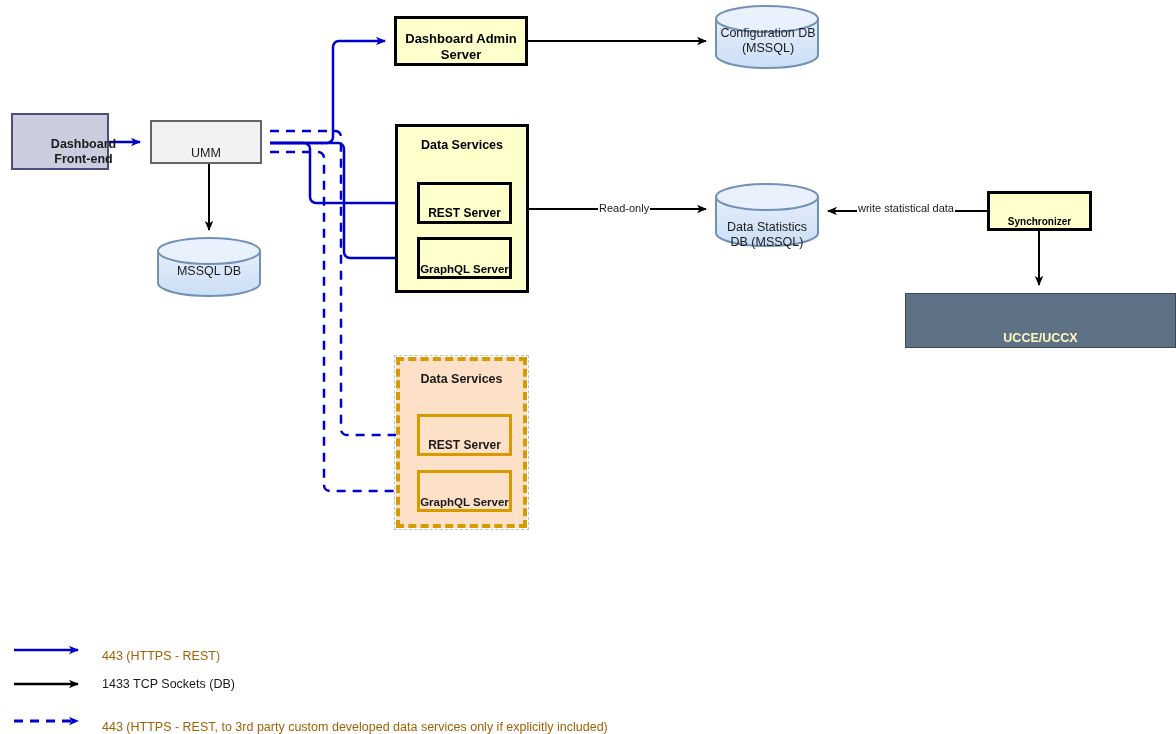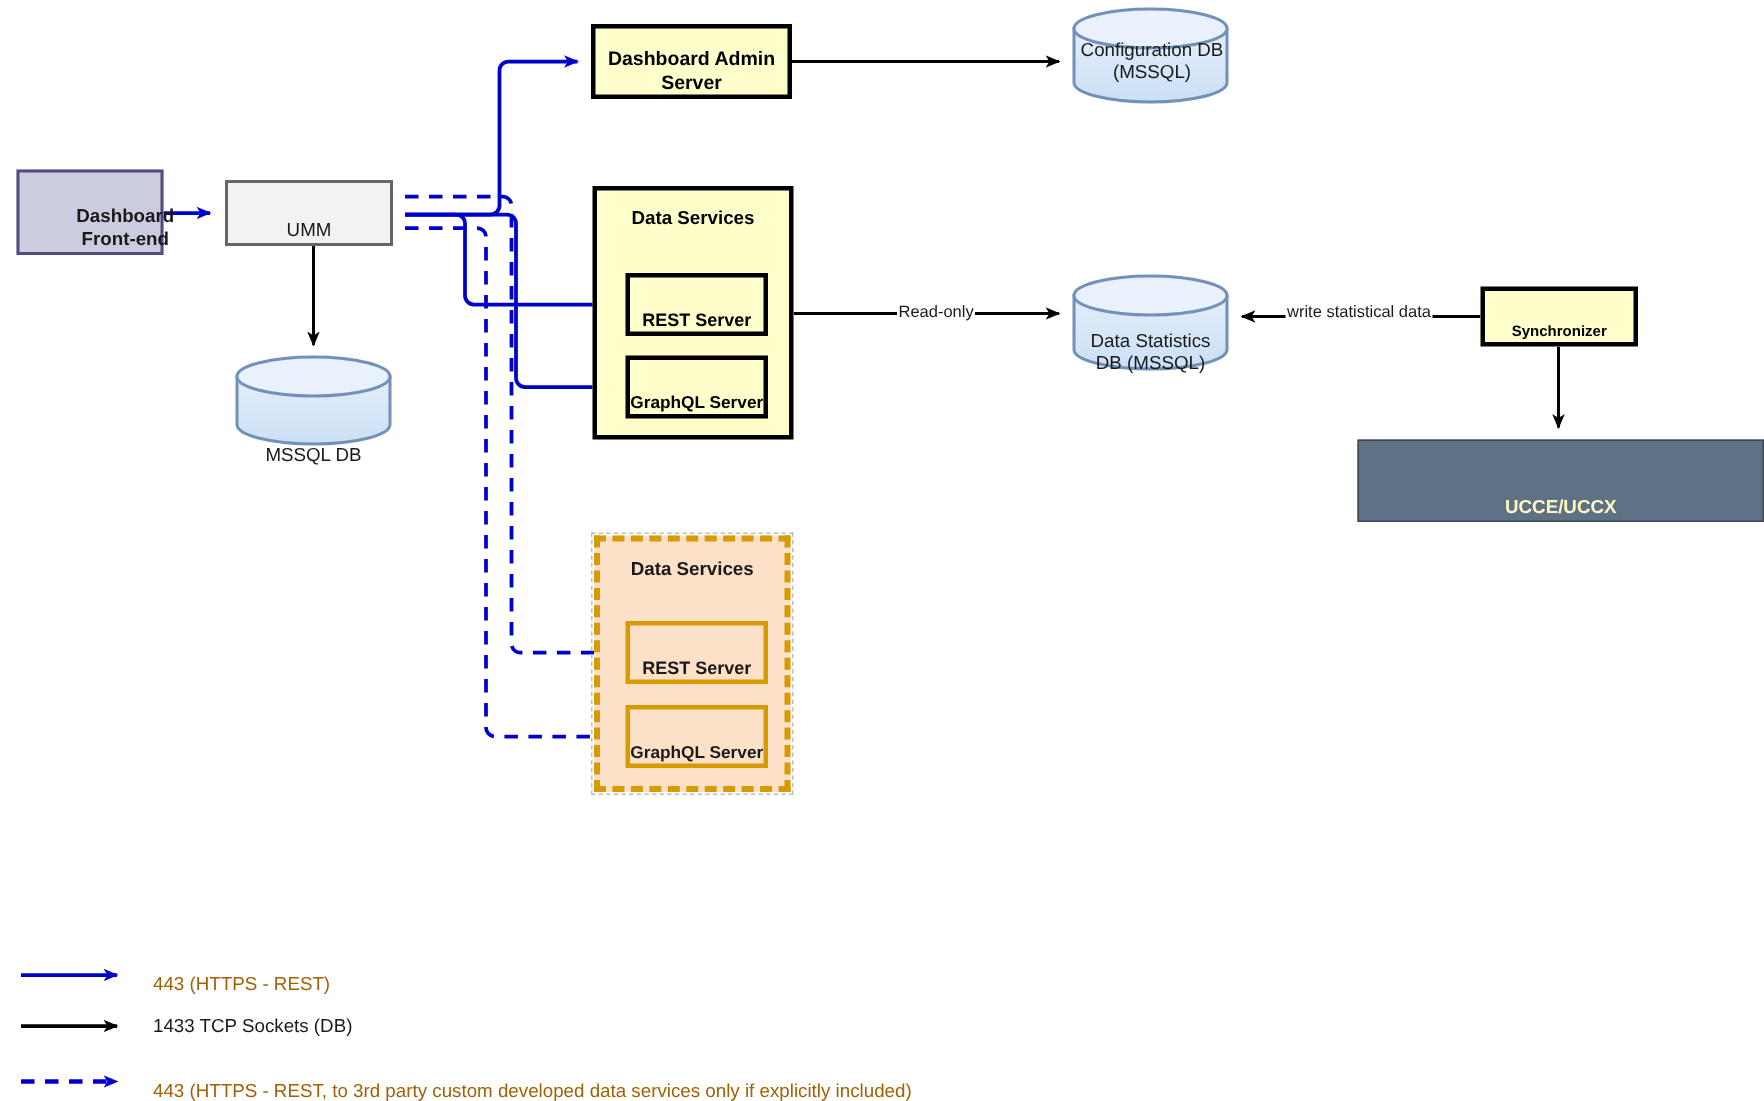--- a/index.html
+++ b/index.html
@@ -159,21 +159,21 @@
     position: absolute;
     left: 0;
     width: 100%;
     text-align: center;
     font-size: 12.5px;
     color: #1a1a1a;
     line-height: 1.2;
     pointer-events: none;
   }
   #cyl-mssql { left: 158px; top: 238px; width: 102px; height: 58px; }
-  #cyl-mssql .cyl-label { top: 26px; margin-top: 32px; }
+  #cyl-mssql .cyl-label { top: 26px; }
   #cyl-config { left: 716px; top: 6px; width: 104px; height: 62px; }
   #cyl-config .cyl-label { top: 20px; }
   #cyl-stats { left: 716px; top: 184px; width: 102px; height: 62px; }
   #cyl-stats .cyl-label { top: 36px; }
 
   
   .edge-label {
     position: absolute;
     font-size: 11px;
     color: #1a1a1a;

